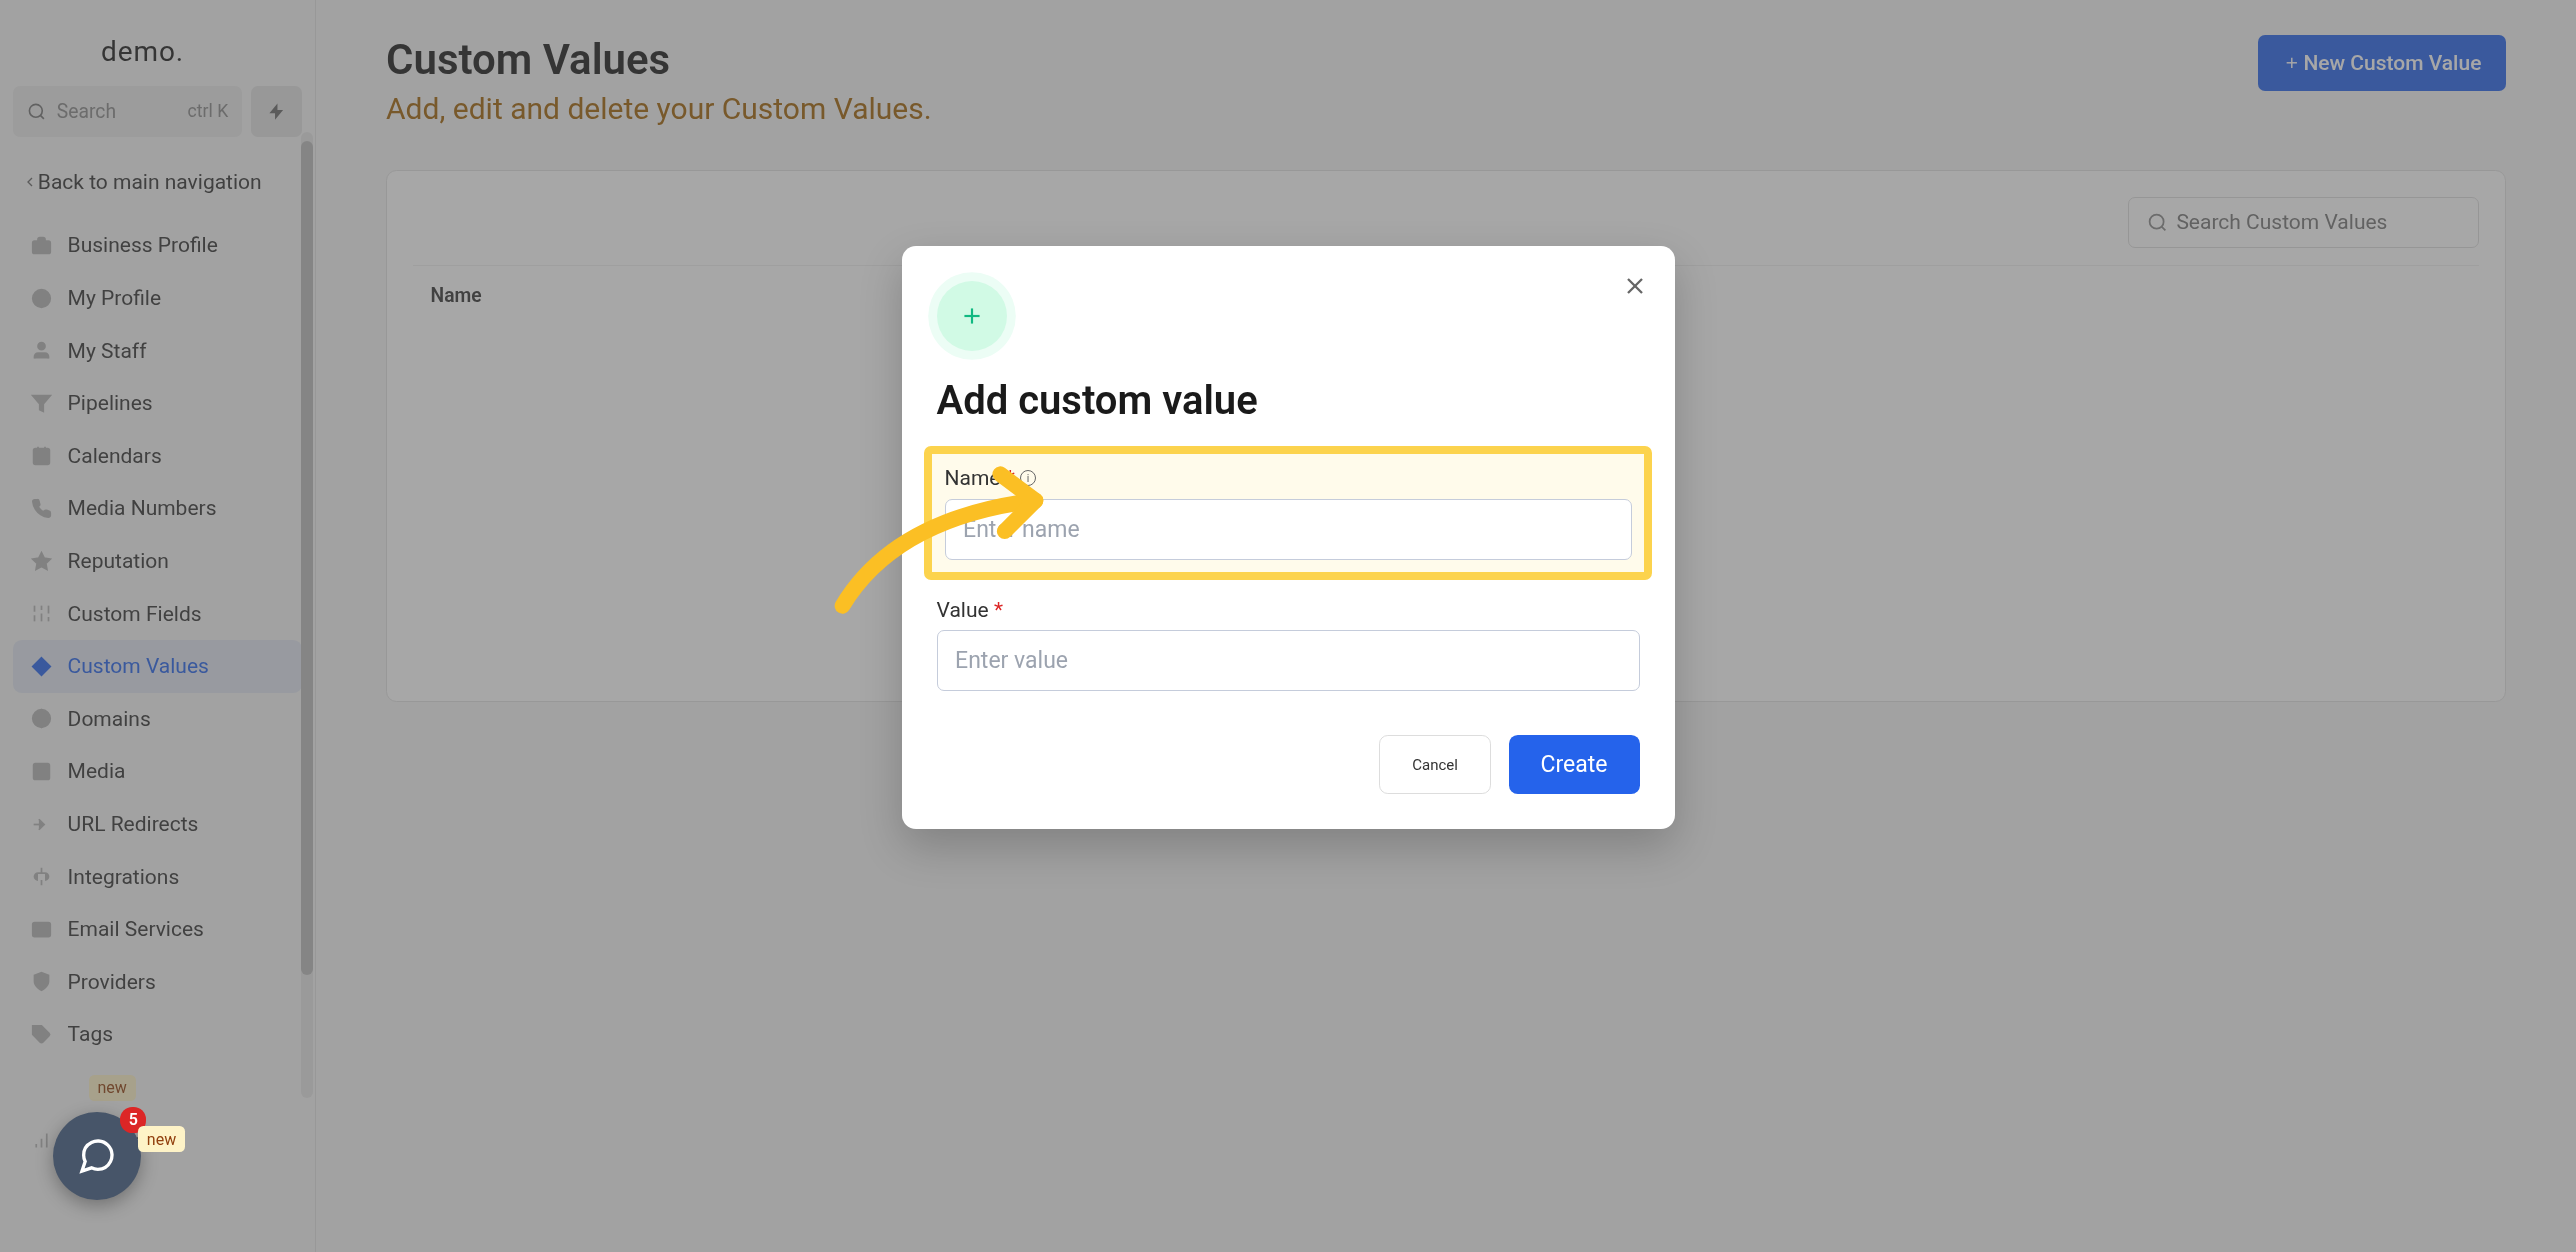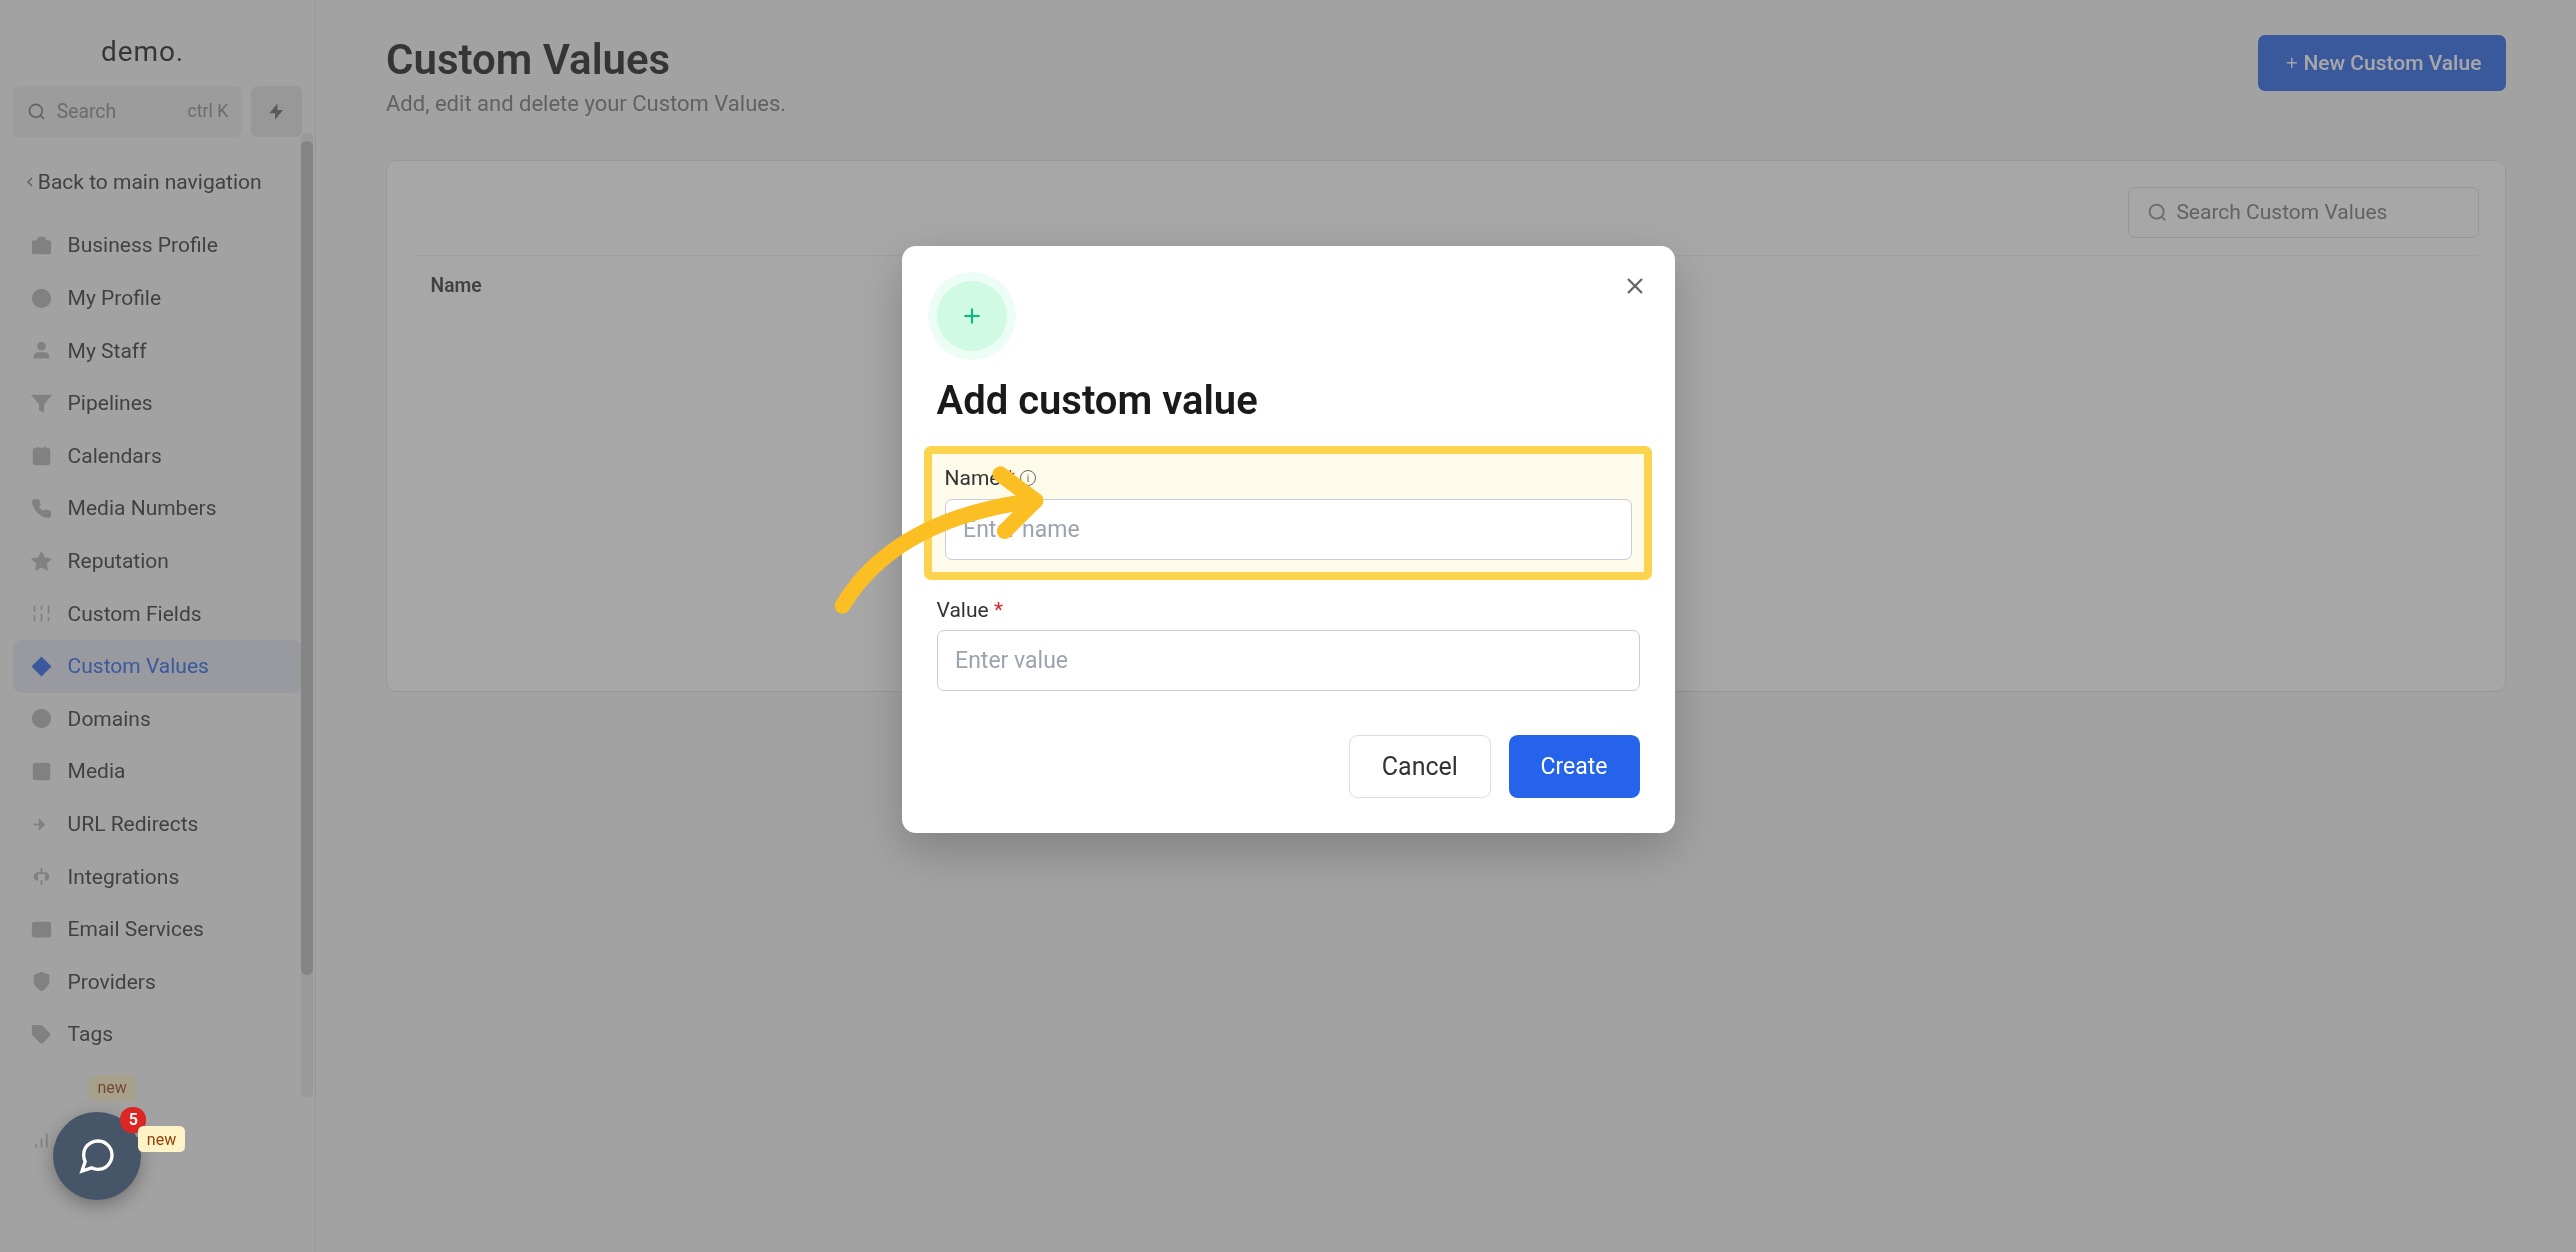--- a/index.html
+++ b/index.html
@@ -118,22 +118,22 @@
       justify-content: space-between;
       align-items: flex-start;
       margin-bottom: 44px;
     }
     .page-title {
       font-size: 42px;
       font-weight: 600;
       color: #1a1a1a;
     }
     .page-subtitle {
-      font-size: 22px;
-      color: #737373;
+      font-size: 30px;
+      color: #a16207;
       margin-top: 7px;
     }
     .new-btn {
       background: #2563eb;
       color: white;
       border: none;
       border-radius: 7px;
       padding: 16px 24.6px;
       font-size: 21px;
       font-weight: 500;
@@ -273,21 +273,21 @@
       display: flex;
       justify-content: flex-end;
       gap: 17.6px;
       margin-top: 44px;
     }
     .btn-cancel {
       background: white;
       border: 0.9px solid #ddd;
       border-radius: 8.8px;
       padding: 16px 32px;
-      font-size: 25px;
+      font-size: 15px;
       color: #333;
       cursor: pointer;
     }
     .btn-create {
       background: #2563eb;
       border: none;
       border-radius: 8.8px;
       padding: 16px 32px;
       font-size: 23px;
       color: white;

